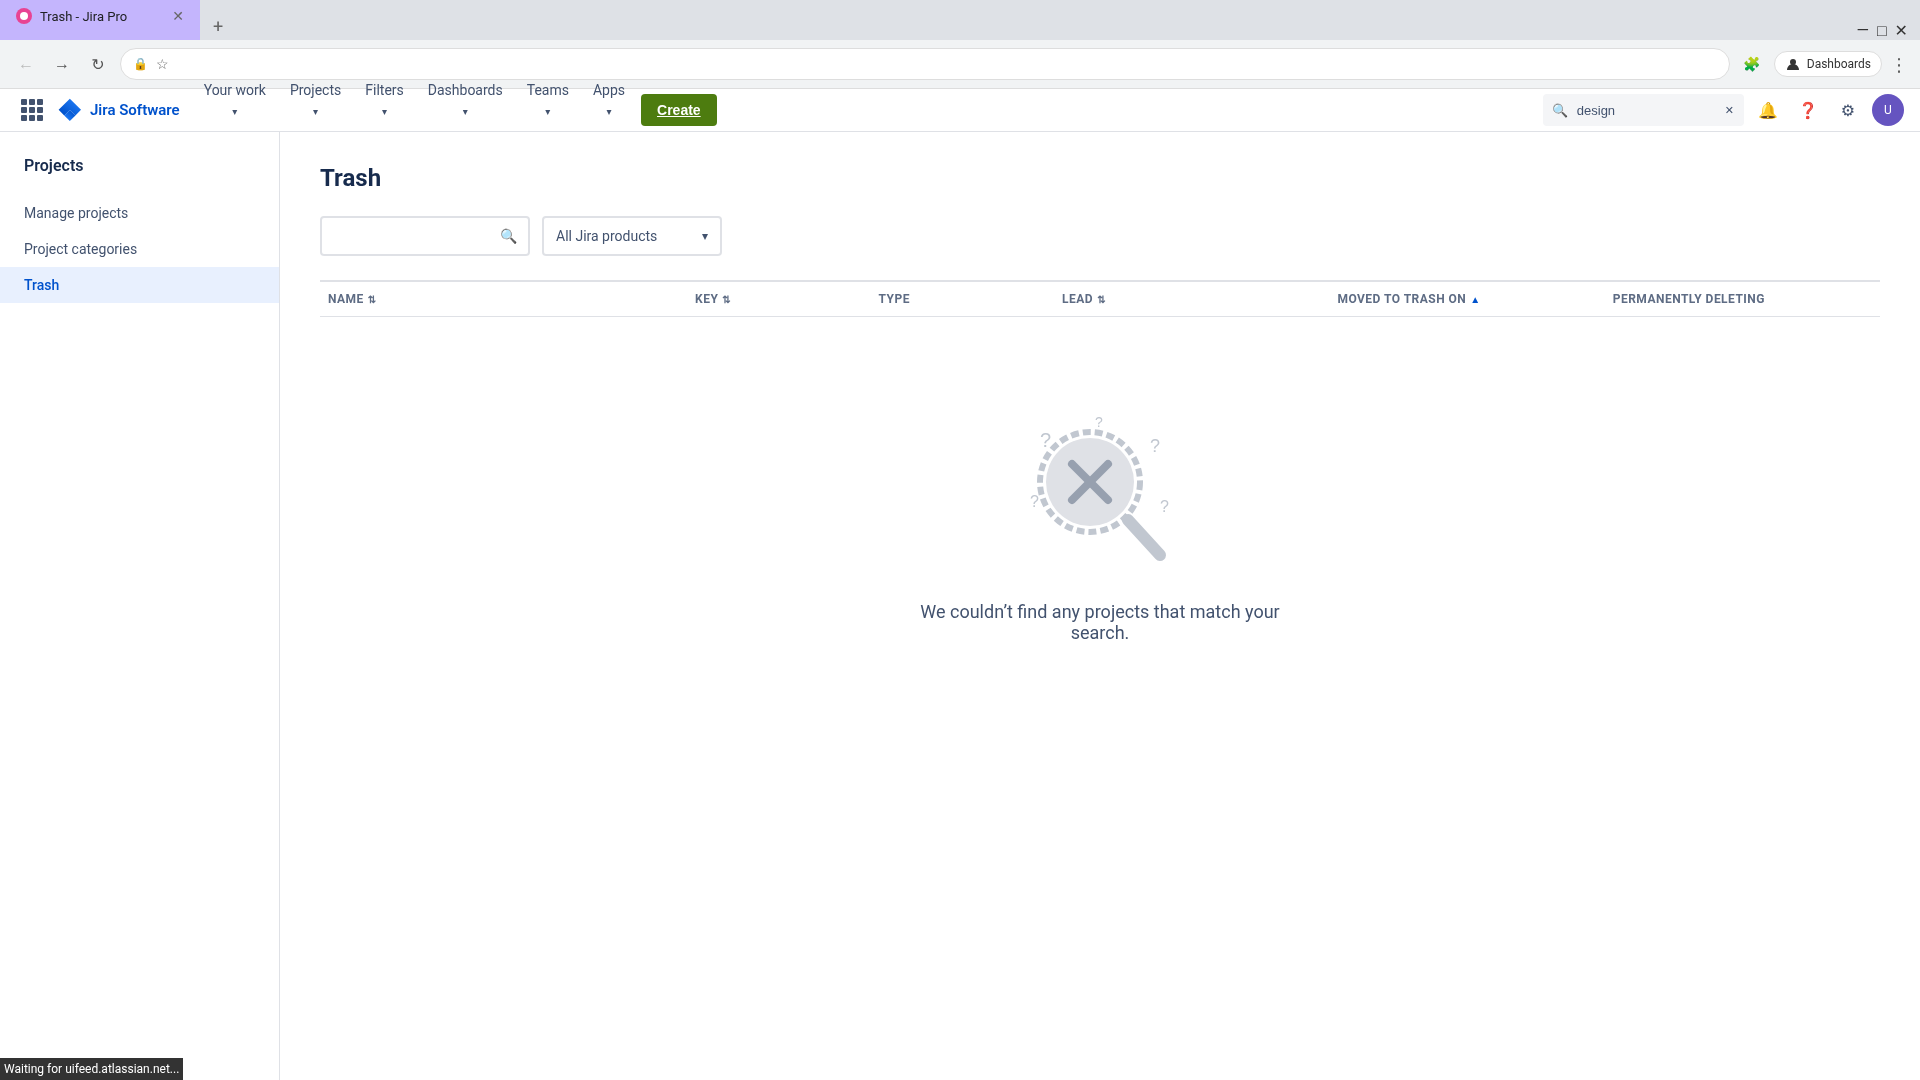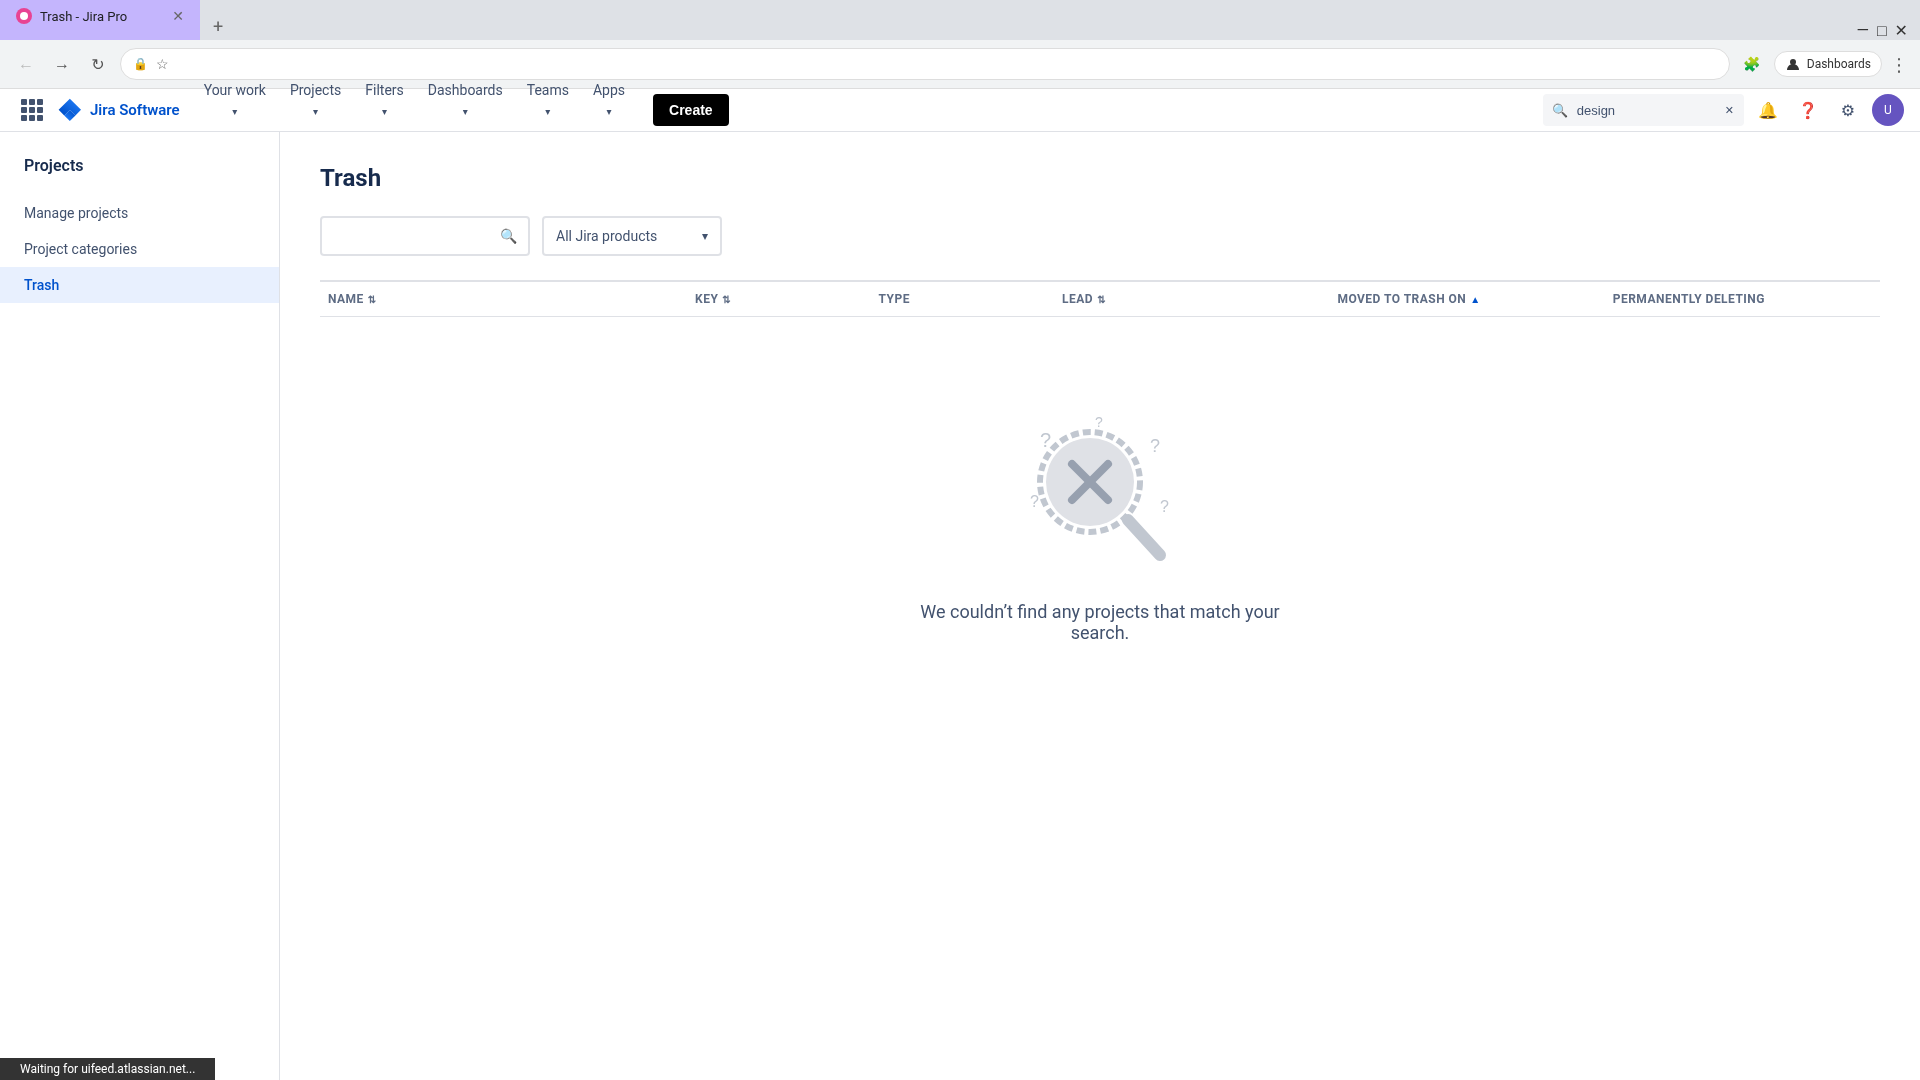--- a/index.html
+++ b/index.html
@@ -32,21 +32,21 @@
     
     .top-nav { background: #fff; border-bottom: 1px solid #dfe1e6; display: flex; align-items: center; padding: 0 16px; height: 43px; gap: 8px; }
     .app-switcher { width: 32px; height: 32px; display: flex; align-items: center; justify-content: center; cursor: pointer; border-radius: 4px; }
     .app-switcher-grid { display: grid; grid-template-columns: repeat(3,6px); gap: 2px; }
     .app-switcher-grid span { width: 6px; height: 6px; background: #42526e; border-radius: 1px; display: block; }
     .jira-logo { display: flex; align-items: center; gap: 6px; text-decoration: none; margin-right: 8px; }
     .jira-logo .logo-diamond { width: 28px; height: 28px; }
     .jira-logo-text { font-size: 15px; font-weight: 600; color: #0052cc; }
     .nav-item { display: flex; align-items: center; gap: 8px; padding: 0 8px; height: 56px; cursor: pointer; font-size: 14px; color: #42526e; white-space: nowrap; border-bottom: 2px solid transparent; flex-direction: column; }
     .nav-item .chevron { font-size: 10px; }
-    .create-btn { background: #000000; color: #fff; border: none; border-radius: 4px; padding: 8px 16px; font-size: 14px; font-weight: 600; cursor: pointer; margin-left: 12px; }
+    .create-btn { background: #4d7c0f; color: #fff; border: none; border-radius: 4px; padding: 8px 16px; font-size: 14px; font-weight: 600; cursor: pointer; margin-left: 0; text-decoration: underline; }
     .nav-spacer { flex: 1; }
     .search-box { display: flex; align-items: center; background: #f4f5f7; border: 2px solid transparent; border-radius: 4px; padding: 0 8px; height: 32px; gap: 8px; min-width: 200px; }
     .search-box input { background: none; border: none; outline: none; font-size: 13px; color: #42526e; width: 140px; }
     .search-box .search-icon { color: #42526e; font-size: 13px; }
     .search-box .clear-icon { color: #42526e; font-size: 11px; cursor: pointer; }
     .nav-icon-btn { width: 32px; height: 32px; border-radius: 50%; display: flex; align-items: center; justify-content: center; cursor: pointer; color: #42526e; font-size: 16px; border: none; background: none; }
     .avatar { width: 32px; height: 32px; border-radius: 50%; background: #6554c0; display: flex; align-items: center; justify-content: center; color: #fff; font-size: 12px; cursor: pointer; overflow: hidden; }
 
     
     .main-layout { display: flex; flex: 1; overflow: hidden; }
@@ -73,21 +73,21 @@
     .table-header { display: grid; grid-template-columns: 2fr 1fr 1fr 1.5fr 1.5fr 1.5fr; border-bottom: 1px solid #dfe1e6; padding: 10px 0; }
     .th { font-size: 12px; font-weight: 700; color: #5e6c84; text-transform: uppercase; letter-spacing: 0.04em; padding: 0 8px; display: flex; align-items: center; gap: 4px; }
     .th .sort-icon { font-size: 10px; color: #5e6c84; }
 
     
     .empty-state { display: flex; flex-direction: column; align-items: center; justify-content: center; padding: 80px 0 40px; }
     .empty-icon { width: 180px; height: 180px; margin-bottom: 24px; position: relative; }
     .empty-message { font-size: 18px; color: #42526e; text-align: center; max-width: 400px; }
 
     
-    .status-bar { position: fixed; bottom: 0; left: 0; background: #333; color: #fff; font-size: 12px; padding: 4px 20px; z-index: 9999; }
+    .status-bar { position: fixed; bottom: 0; left: 0; background: #333; color: #fff; font-size: 12px; padding: 4px 4px; z-index: 9999; }
   </style>
 </head>
 <body>
 
 <div class="browser-chrome">
   <div class="browser-tab-bar">
     <div class="browser-tab">
       <div class="favicon">
         <svg width="10" height="10" viewBox="0 0 10 10">
             <circle cx="5" cy="5" r="4" fill="#fff"></circle>

